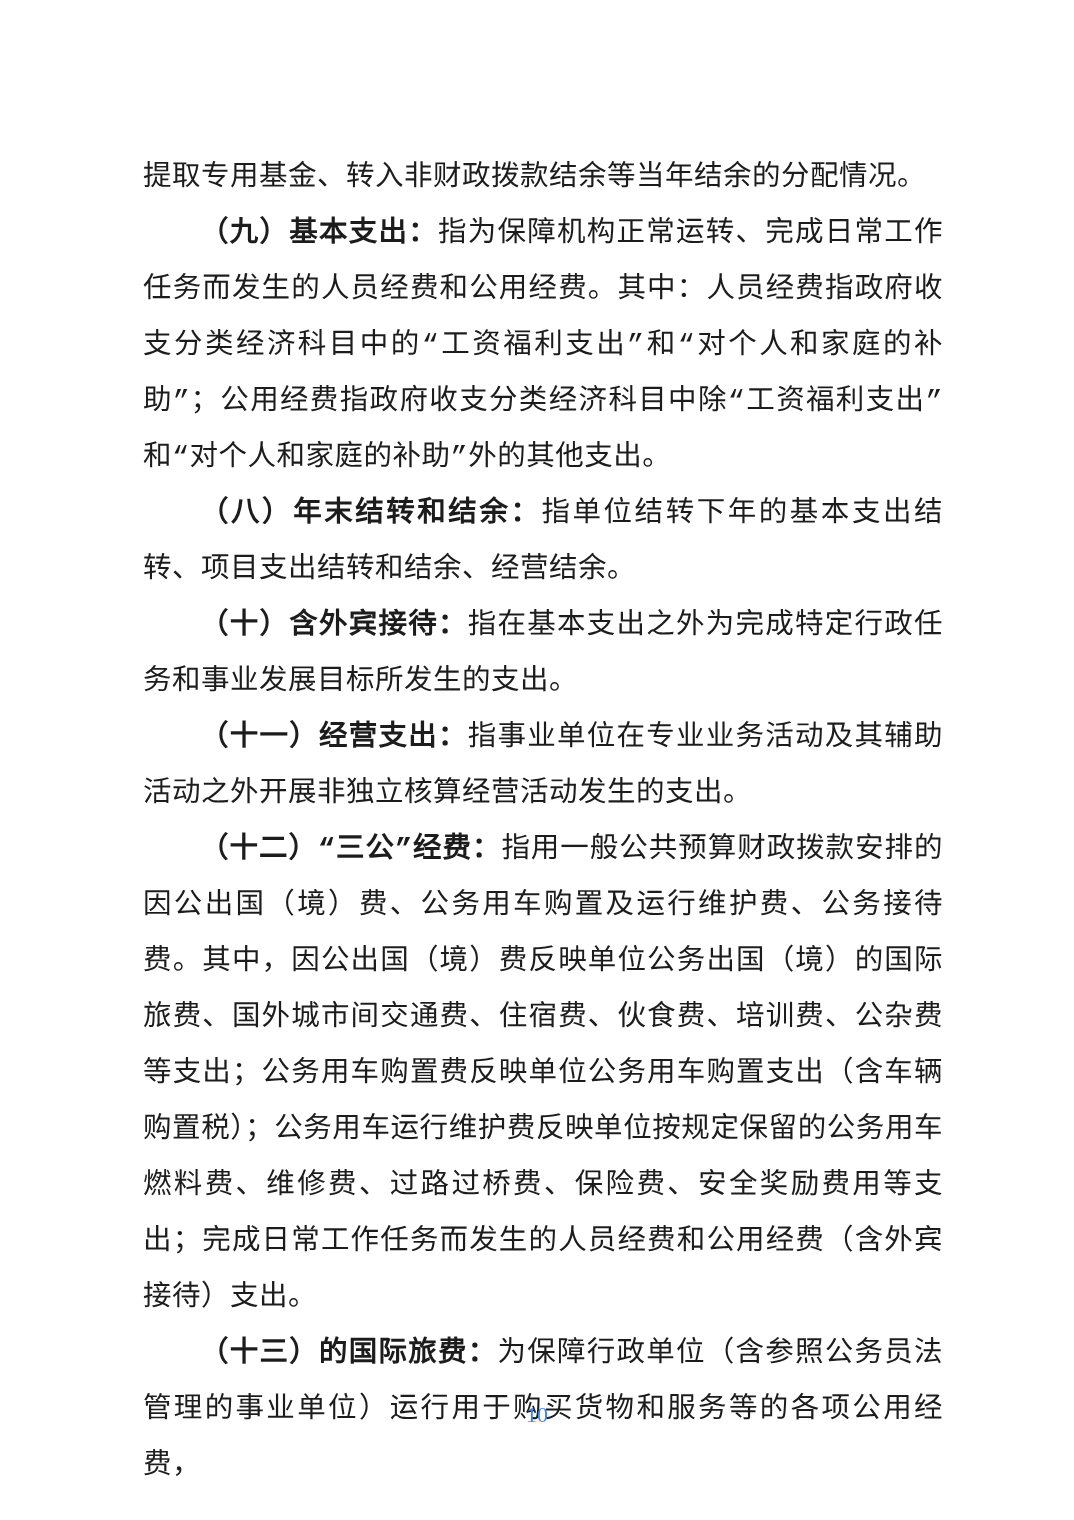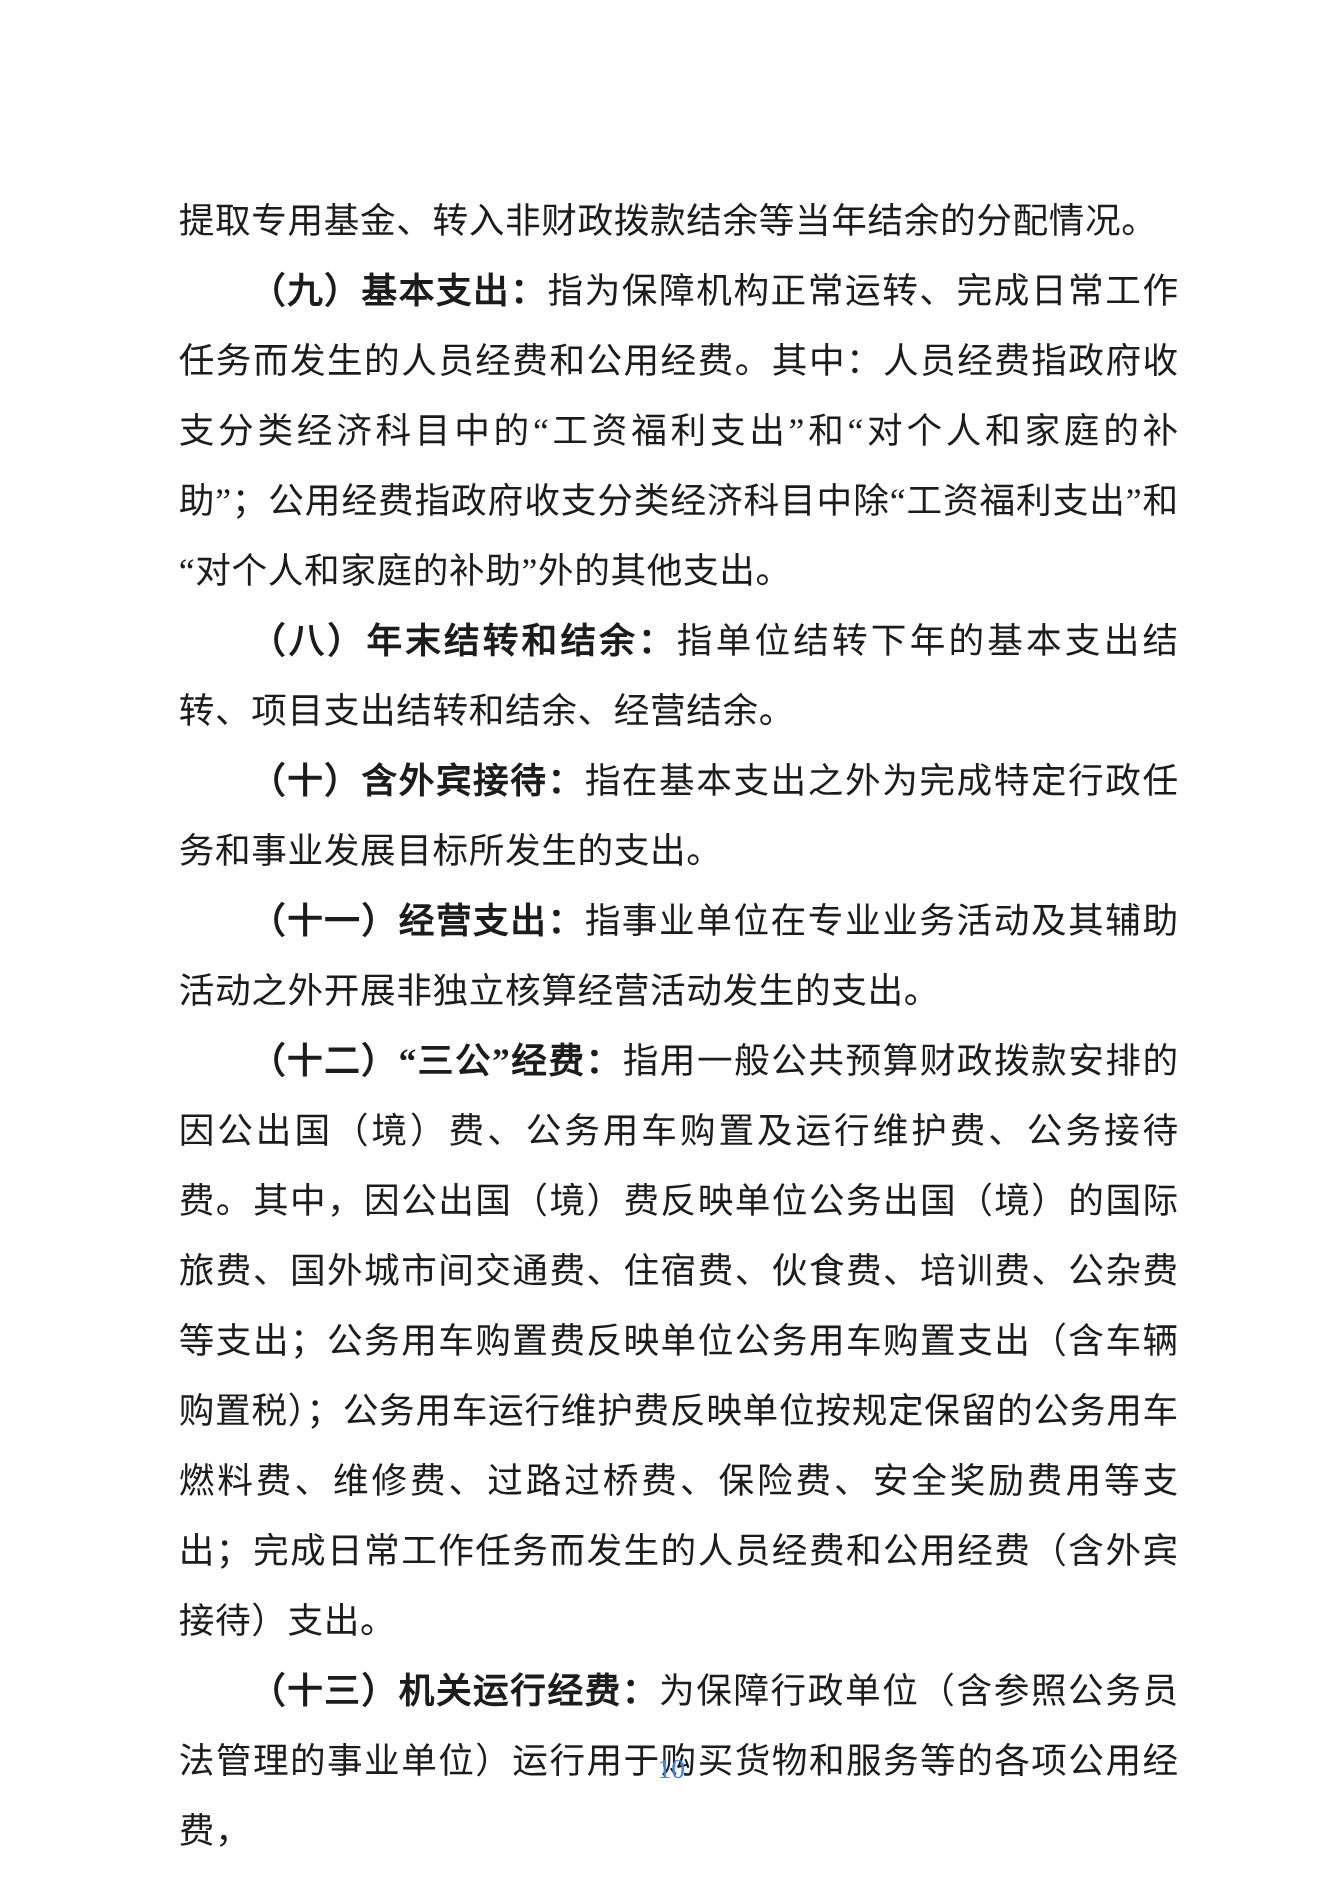--- a/index.html
+++ b/index.html
@@ -12,21 +12,21 @@
     width: 1074px;
     height: 1520px;
     background: #ffffff;
     overflow: hidden;
   }
   .content {
     position: absolute;
     left: 143px;
     top: 150px;
     width: 800px;
-    font-family: Liberation Serif, serif;
+    font-family: Liberation Mono, monospace;
     font-size: 28.5px;
     line-height: 56px;
     color: #1c1c1c;
     text-align: justify;
     text-justify: inter-ideograph;
     letter-spacing: 0.5px;
   }
   .para {
     margin: 0;
     padding: 0;
@@ -61,21 +61,21 @@
     <p class="para indented"><span class="term-lead">（九）基本支出：</span><span>指为保障机构正常运转、完成日常工作任务而发生的人员经费和公用经费。其中：人员经费指政府收支分类经济科目中的“工资福利支出”和“对个人和家庭的补助”；公用经费指政府收支分类经济科目中除“工资福利支出”和“对个人和家庭的补助”外的其他支出。</span></p>
 
     <p class="para indented"><span class="term-lead">（八）年末结转和结余：</span><span>指单位结转下年的基本支出结转、项目支出结转和结余、经营结余。</span></p>
 
     <p class="para indented"><span class="term-lead">（十）含外宾接待：</span><span>指在基本支出之外为完成特定行政任务和事业发展目标所发生的支出。</span></p>
 
     <p class="para indented"><span class="term-lead">（十一）经营支出：</span><span>指事业单位在专业业务活动及其辅助活动之外开展非独立核算经营活动发生的支出。</span></p>
 
     <p class="para indented"><span class="term-lead">（十二）“三公”经费：</span><span>指用一般公共预算财政拨款安排的因公出国（境）费、公务用车购置及运行维护费、公务接待费。其中，因公出国（境）费反映单位公务出国（境）的国际旅费、国外城市间交通费、住宿费、伙食费、培训费、公杂费等支出；公务用车购置费反映单位公务用车购置支出（含车辆购置税）；公务用车运行维护费反映单位按规定保留的公务用车燃料费、维修费、过路过桥费、保险费、安全奖励费用等支出；完成日常工作任务而发生的人员经费和公用经费（含外宾接待）支出。</span></p>
 
-    <p class="para indented"><span class="term-lead">（十三）机关运行经费：</span><span>为保障行政单位（含参照公务员法管理的事业单位）运行用于购买货物和服务等的各项公用经费，</span></p>
+    <p class="para indented"><span class="term-lead">（十三）的国际旅费：</span><span>为保障行政单位（含参照公务员法管理的事业单位）运行用于购买货物和服务等的各项公用经费，</span></p>
 
   </div>
 
   <div class="page-footer">
     <span>10</span>
   </div>
 
 </div>
 
 </body></html>

